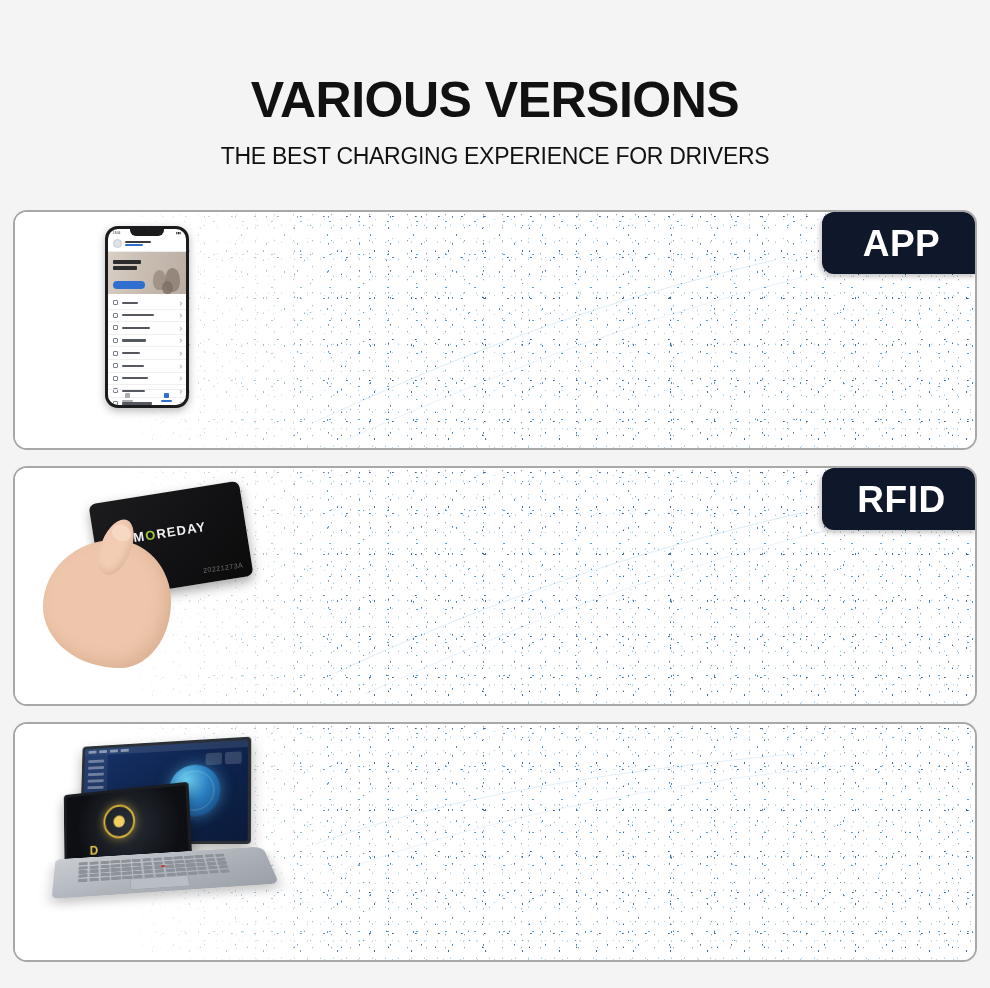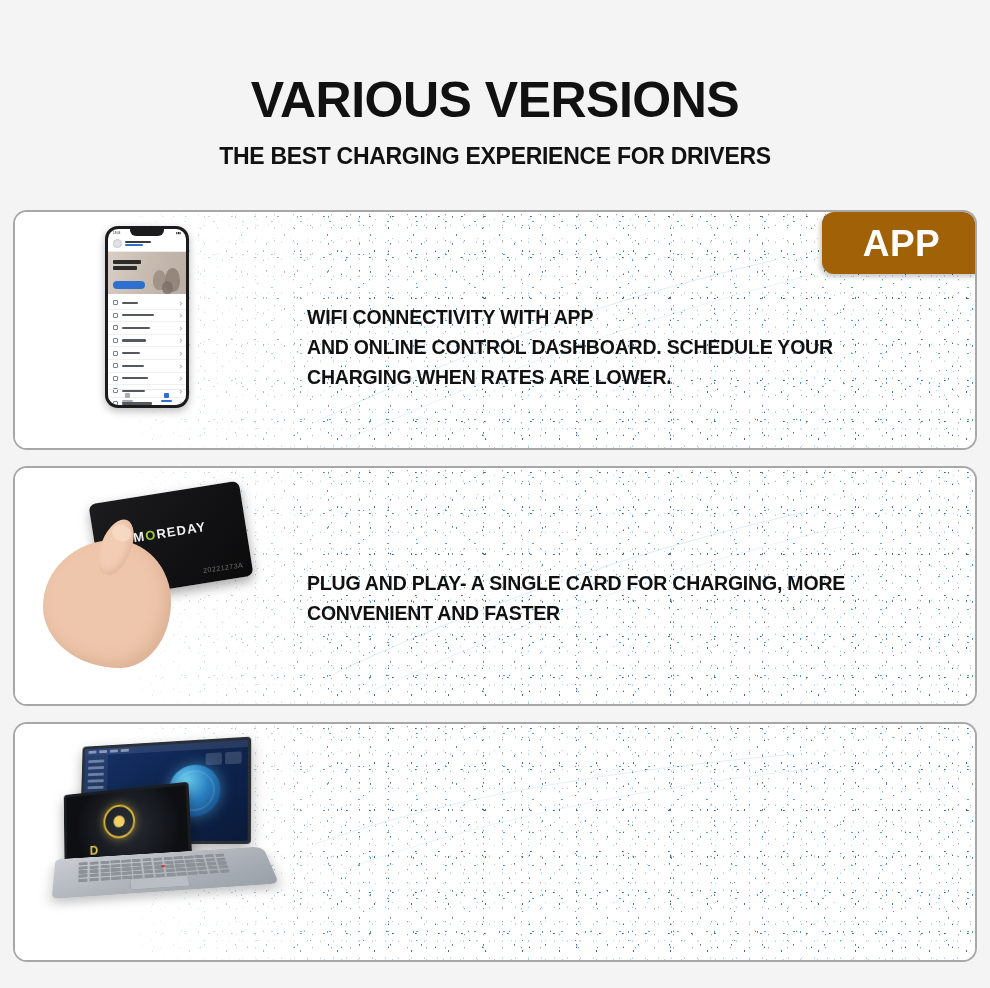--- a/index.html
+++ b/index.html
@@ -27,21 +27,21 @@
   .main-title {
     font-size: 50px;
     font-weight: bold;
     letter-spacing: -0.5px;
     color: #111111;
     line-height: 1.05;
   }
   .sub-title {
     margin-top: 16px;
     font-size: 23px;
-    font-weight: bold;
+    font-weight: normal;
     letter-spacing: -0.3px;
     color: #111111;
   }
 
   
   .panels {
     position: absolute;
     top: 210px;
     left: 13px;
     width: 964px;
@@ -105,21 +105,21 @@
   }
 
   
   .badge {
     position: absolute;
     top: 0;
     right: -2px;
     height: 62px;
     min-width: 155px;
     padding: 0 26px 0 30px;
-    background: #a16207;
+    background: #0f172a;
     border-radius: 12px 0 0 12px;
     display: flex;
     align-items: center;
     justify-content: center;
     box-shadow: -2px 3px 5px rgba(0,0,0,0.22);
     z-index: 6;
   }
   .badge-label {
     color: #ffffff;
     font-size: 37px;
@@ -584,47 +584,45 @@
                 </div>
               <div class="phone-tab active">
                   <div class="ti"></div>
                   <div class="tl"></div>
                 </div>
             </div>
           </div>
         </div>
       </div>
 
-      <div class="panel-text">WIFI CONNECTIVITY WITH APP
-AND ONLINE CONTROL DASHBOARD. SCHEDULE YOUR
-CHARGING WHEN RATES ARE LOWER.</div>
     </div>
 
     <div class="panel panel-2">
       <div class="speckle"></div>
       <svg class="swoosh" viewBox="0 0 960 236" preserveAspectRatio="none">
         <path d="M320 205 C 450 145, 590 90, 790 44" fill="none" stroke="#3f9ad0" stroke-width="0.8" opacity="0.45"></path>
         <path d="M350 226 C 490 164, 620 108, 830 58" fill="none" stroke="#2a7fc0" stroke-width="0.6" opacity="0.35"></path>
       </svg>
       <div class="panel-fade"></div>
 
+      <div class="badge">
+        <span class="badge-label">RFID</span>
+      </div>
 
       <div class="media">
         <div class="card-scene">
           <div class="rfid-card">
             <div class="card-logo">M<span class="o">O</span>REDAY</div>
             <div class="card-serial">20221273A</div>
           </div>
           <div class="hand"></div>
           <div class="thumb"></div>
         </div>
       </div>
 
-      <div class="panel-text">PLUG AND PLAY- A SINGLE CARD FOR CHARGING, MORE
-CONVENIENT AND FASTER</div>
     </div>
 
     <div class="panel panel-3">
       <div class="speckle"></div>
       <svg class="swoosh" viewBox="0 0 960 236" preserveAspectRatio="none">
         <path d="M300 120 C 420 78, 560 50, 780 30" fill="none" stroke="#3f9ad0" stroke-width="0.8" opacity="0.4"></path>
         <path d="M330 145 C 460 100, 600 66, 820 42" fill="none" stroke="#2a7fc0" stroke-width="0.6" opacity="0.32"></path>
       </svg>
       <div class="panel-fade"></div>
 

